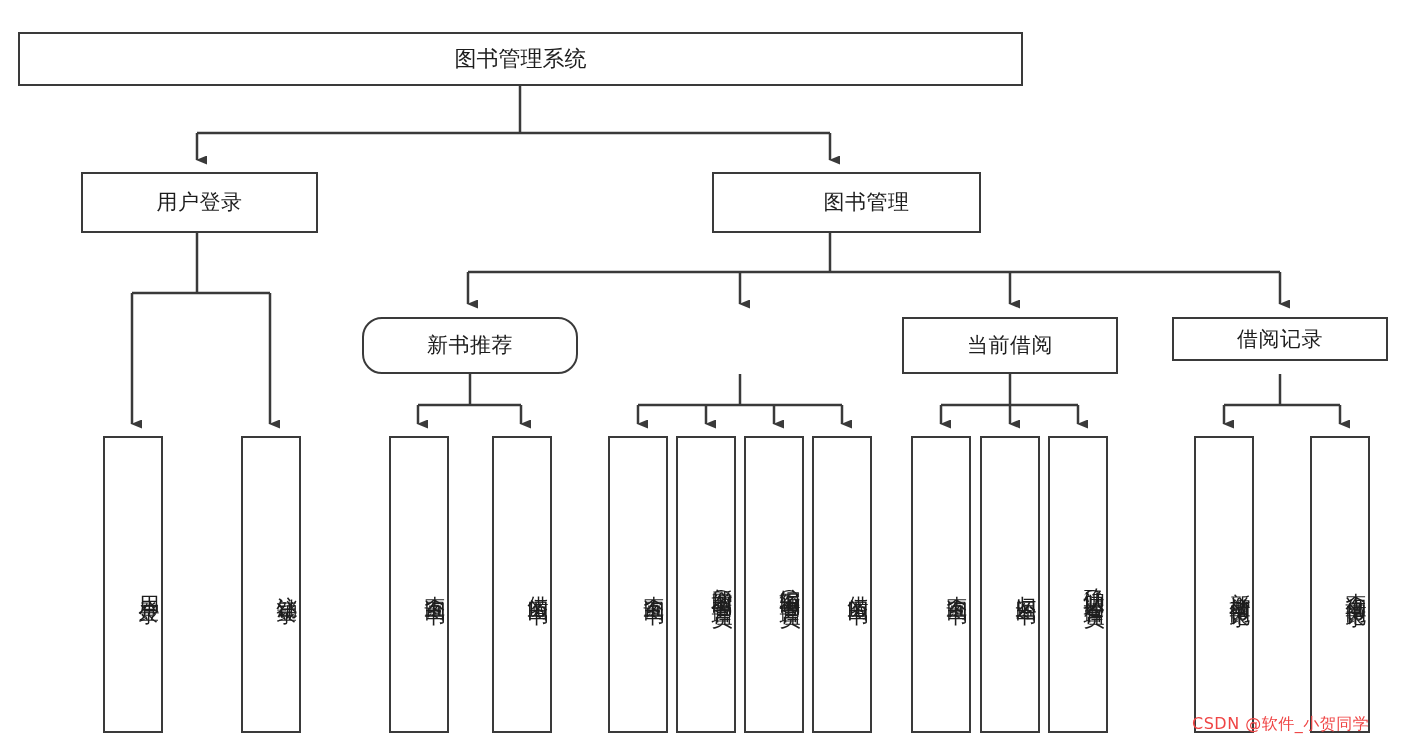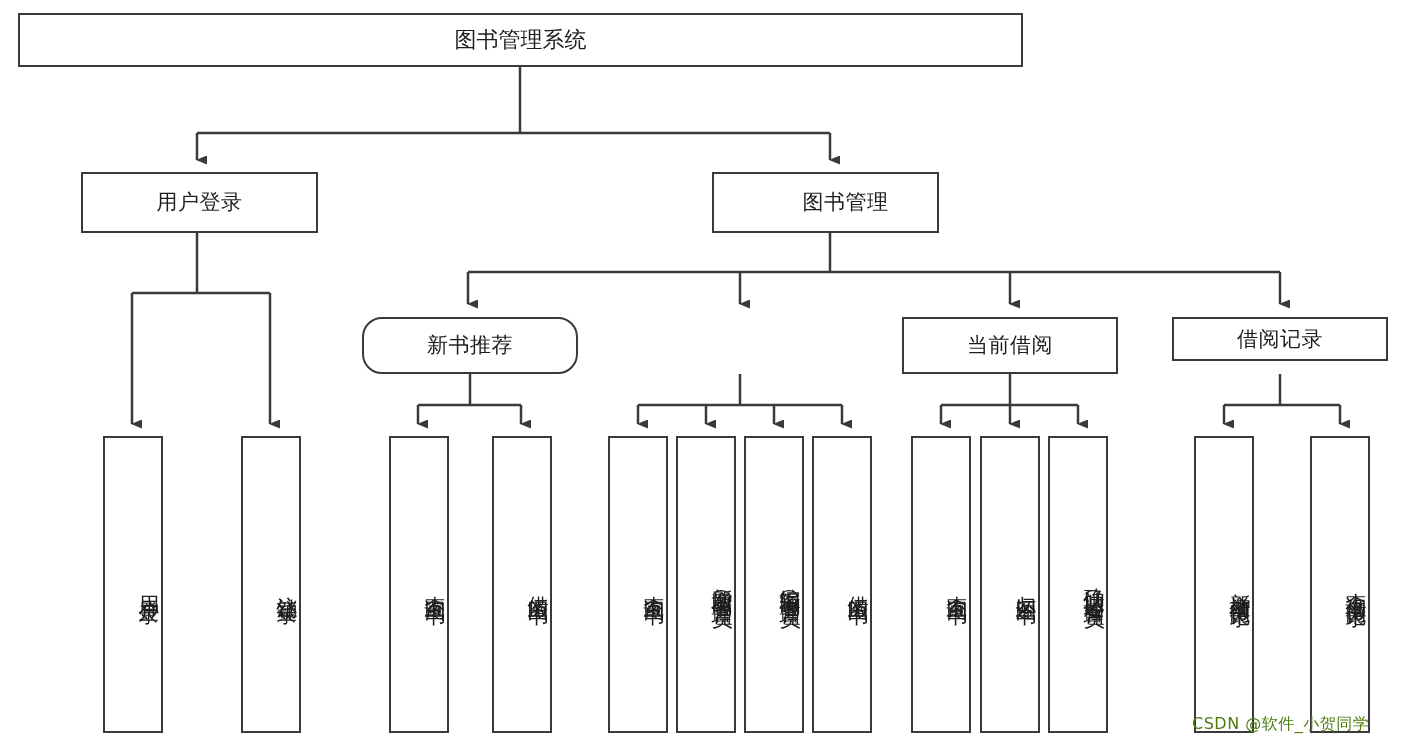--- a/index.html
+++ b/index.html
@@ -35,20 +35,21 @@
     justify-content: center;
     text-align: center;
     line-height: 1.18;
   }
   .node-h {
     font-size: 21px;
     letter-spacing: 0.5px;
   }
   .node-root {
     font-size: 22px;
+    margin-top: 19px;
   }
   .node-leaf {
     font-size: 21px;
     writing-mode: vertical-rl;
     text-orientation: upright;
     letter-spacing: 3px;
     padding: 8px 0;
     align-items: flex-start;
     justify-content: center;
   }
@@ -58,21 +59,21 @@
     white-space: nowrap;
   }
   .leaf-pad-top {
     align-items: flex-start;
   }
   .watermark {
     position: absolute;
     left: 1192px;
     top: 714px;
     font-size: 16px;
-    color: #4d7c0f;
+    color: #ef4444;
     white-space: nowrap;
     letter-spacing: 0.5px;
   }
 </style>
 </head>
 <body>
 
 <div id="diagram-root">
 
   <svg id="edges-layer" viewBox="0 0 1405 747" xmlns="http://www.w3.org/2000/svg">
@@ -139,21 +140,21 @@
     </g>
   </svg>
 
   <div class="node node-root" style="left:18px; top:13px; width:1005px; height:54px;">
     <span>图书管理系统</span>
   </div>
 
   <div class="node node-h" style="left:81px; top:172px; width:237px; height:61px;">
     <span>用户登录</span>
   </div>
-  <div class="node node-h" style="left:712px; top:172px; width:227px; height:61px;padding-left:40px;">
+  <div class="node node-h" style="left:712px; top:172px; width:269px; height:61px;padding-left:40px;">
     <span>图书管理</span>
   </div>
 
   <div class="node node-h" style="left:362px; top:317px; width:216px; height:57px;border-radius:20px;">
     <span>新书推荐</span>
   </div>
   <div class="node node-h" style="left:902px; top:317px; width:216px; height:57px;">
     <span>当前借阅</span>
   </div>
   <div class="node node-h" style="left:1172px; top:317px; width:216px; height:44px;align-items:center;">

